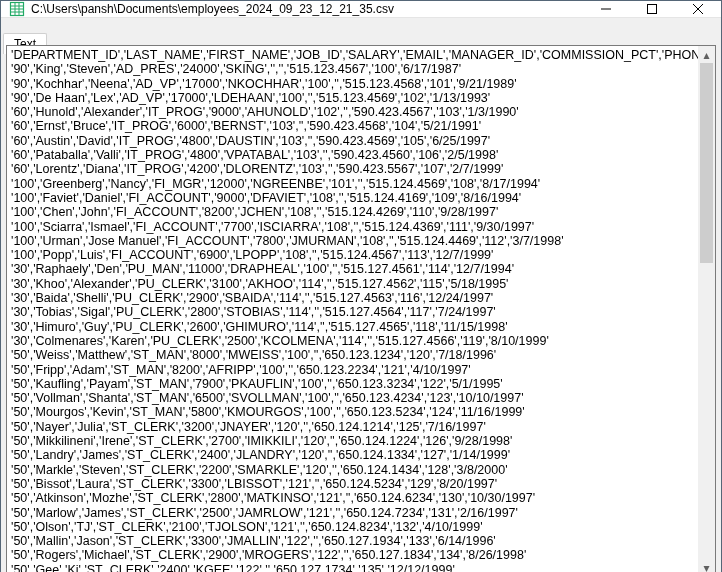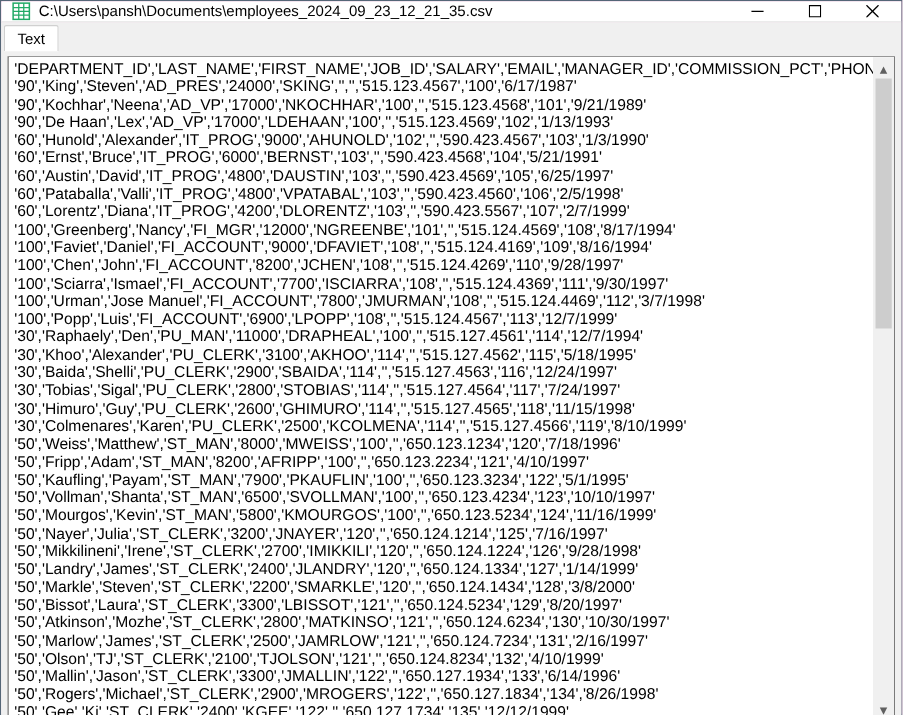--- a/index.html
+++ b/index.html
@@ -7,21 +7,21 @@
 .window { width: 722px; height: 572px; background: #f9a8d4; display: flex; flex-direction: column; border: 1px solid #556677; }
 .titlebar { height: 30px; background: #fff; display: flex; align-items: center; border-bottom: 1px solid #e5e5e5; }
 .title-icon { width: 16px; height: 16px; margin-left: 8px; margin-right: 6px; display:flex; align-items:center; justify-content:center;}
 .title-icon svg{display:block;}
 .title-text { flex: 1; font-size: 12px; color: #000; white-space: nowrap; overflow: hidden; }
 .win-controls { display: flex; height: 100%; }
 .win-btn { width: 46px; height: 100%; display: flex; align-items: center; justify-content: center; cursor: default; }
 .win-btn svg { width: 10px; height: 10px; }
 .client { flex:1; display:flex; flex-direction:column; background:#f0f0f0; }
 .tabstrip { height: 22px; display:flex; align-items:flex-end; padding-left:2px; padding-top:2px; background:#f0f0f0; }
-.tab { background:#fff; border:1px solid #d0d0d0; border-bottom:none; padding:3px 10px 3px 10px; font-size:12px; color:#000; border-top-left-radius:2px; border-top-right-radius:2px; position:relative; top:1px; }
+.tab { background:#fff; border:1px solid #d0d0d0; border-bottom:none; padding:3px 10px 3px 10px; font-size:12px; color:#000; border-top-left-radius:2px; border-top-right-radius:2px; position:relative; top:14px; }
 .content-frame { flex:1; background:#f0f0f0; padding:5px; display:flex; }
 .text-pane { flex:1; background:#fff; border:1px solid #7a7a7a; overflow:auto; position:relative; }
 .text-inner { padding:2px 4px; font-size:12.5px; line-height:14.3px; color:#000; font-family:"Segoe UI",Tahoma,sans-serif; white-space:pre; }
 .vscroll { position:absolute; right:0; top:0; bottom:17px; width:17px; background:#f0f0f0; }
 .vscroll .arrow{ height:17px; width:17px; display:flex; align-items:center; justify-content:center; color:#606060;}
 .vscroll .track{ position:absolute; top:17px; bottom:17px; left:0; right:0;}
 .vscroll .thumb{ position:absolute; top:0; left:2px; right:2px; height:200px; background:#cdcdcd;}
 </style>
 </head>
 <body>

